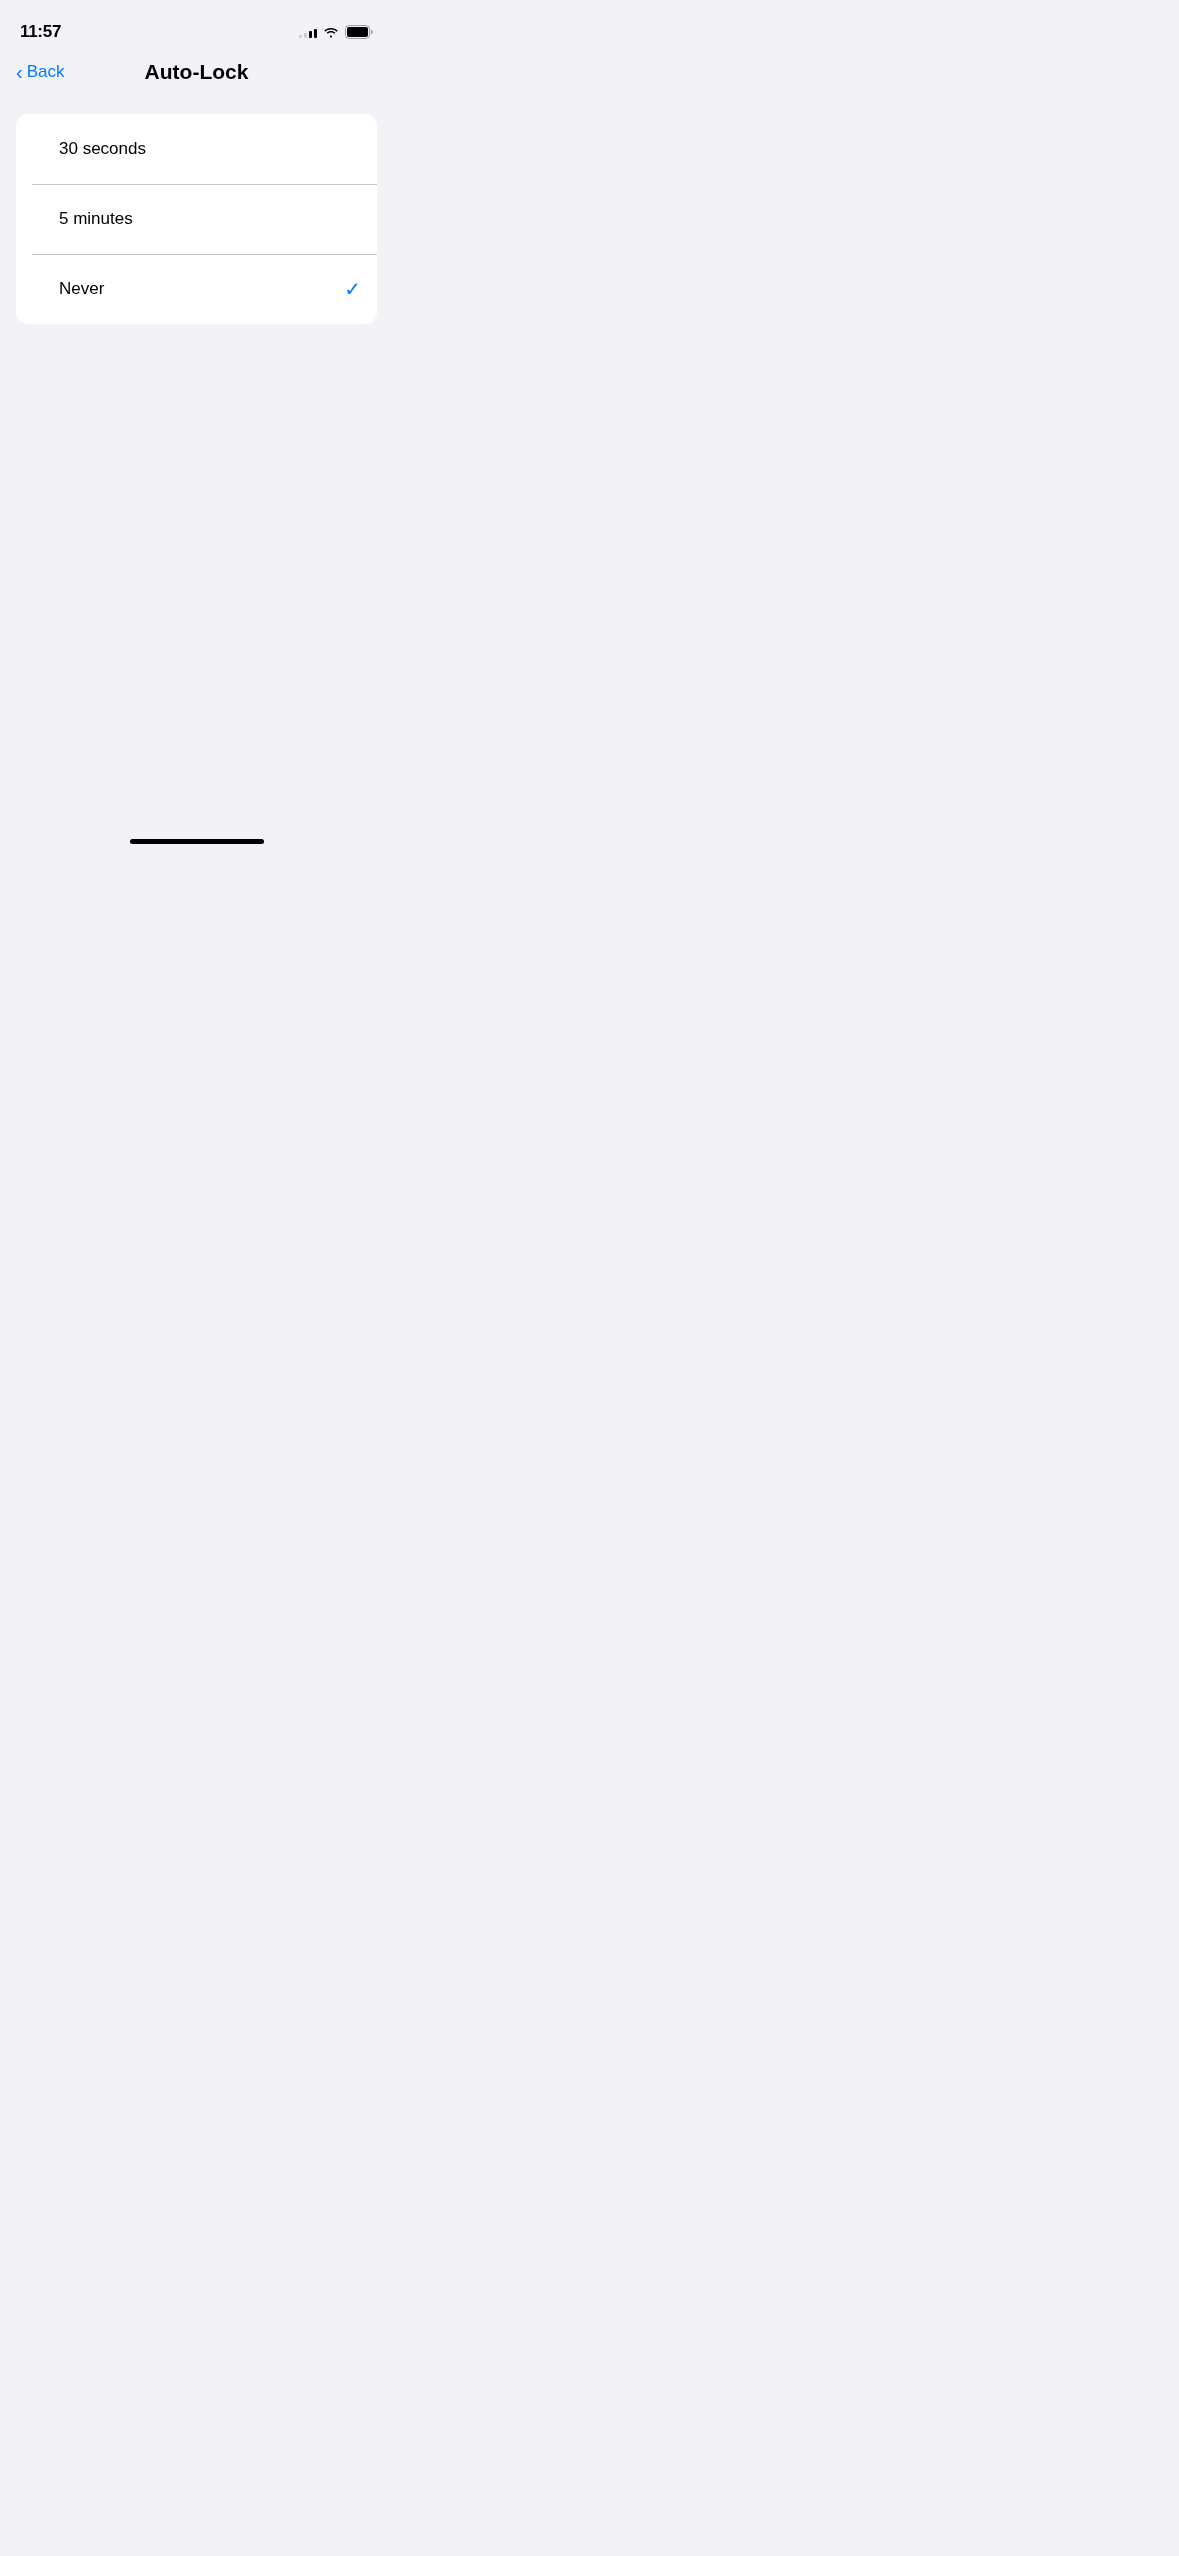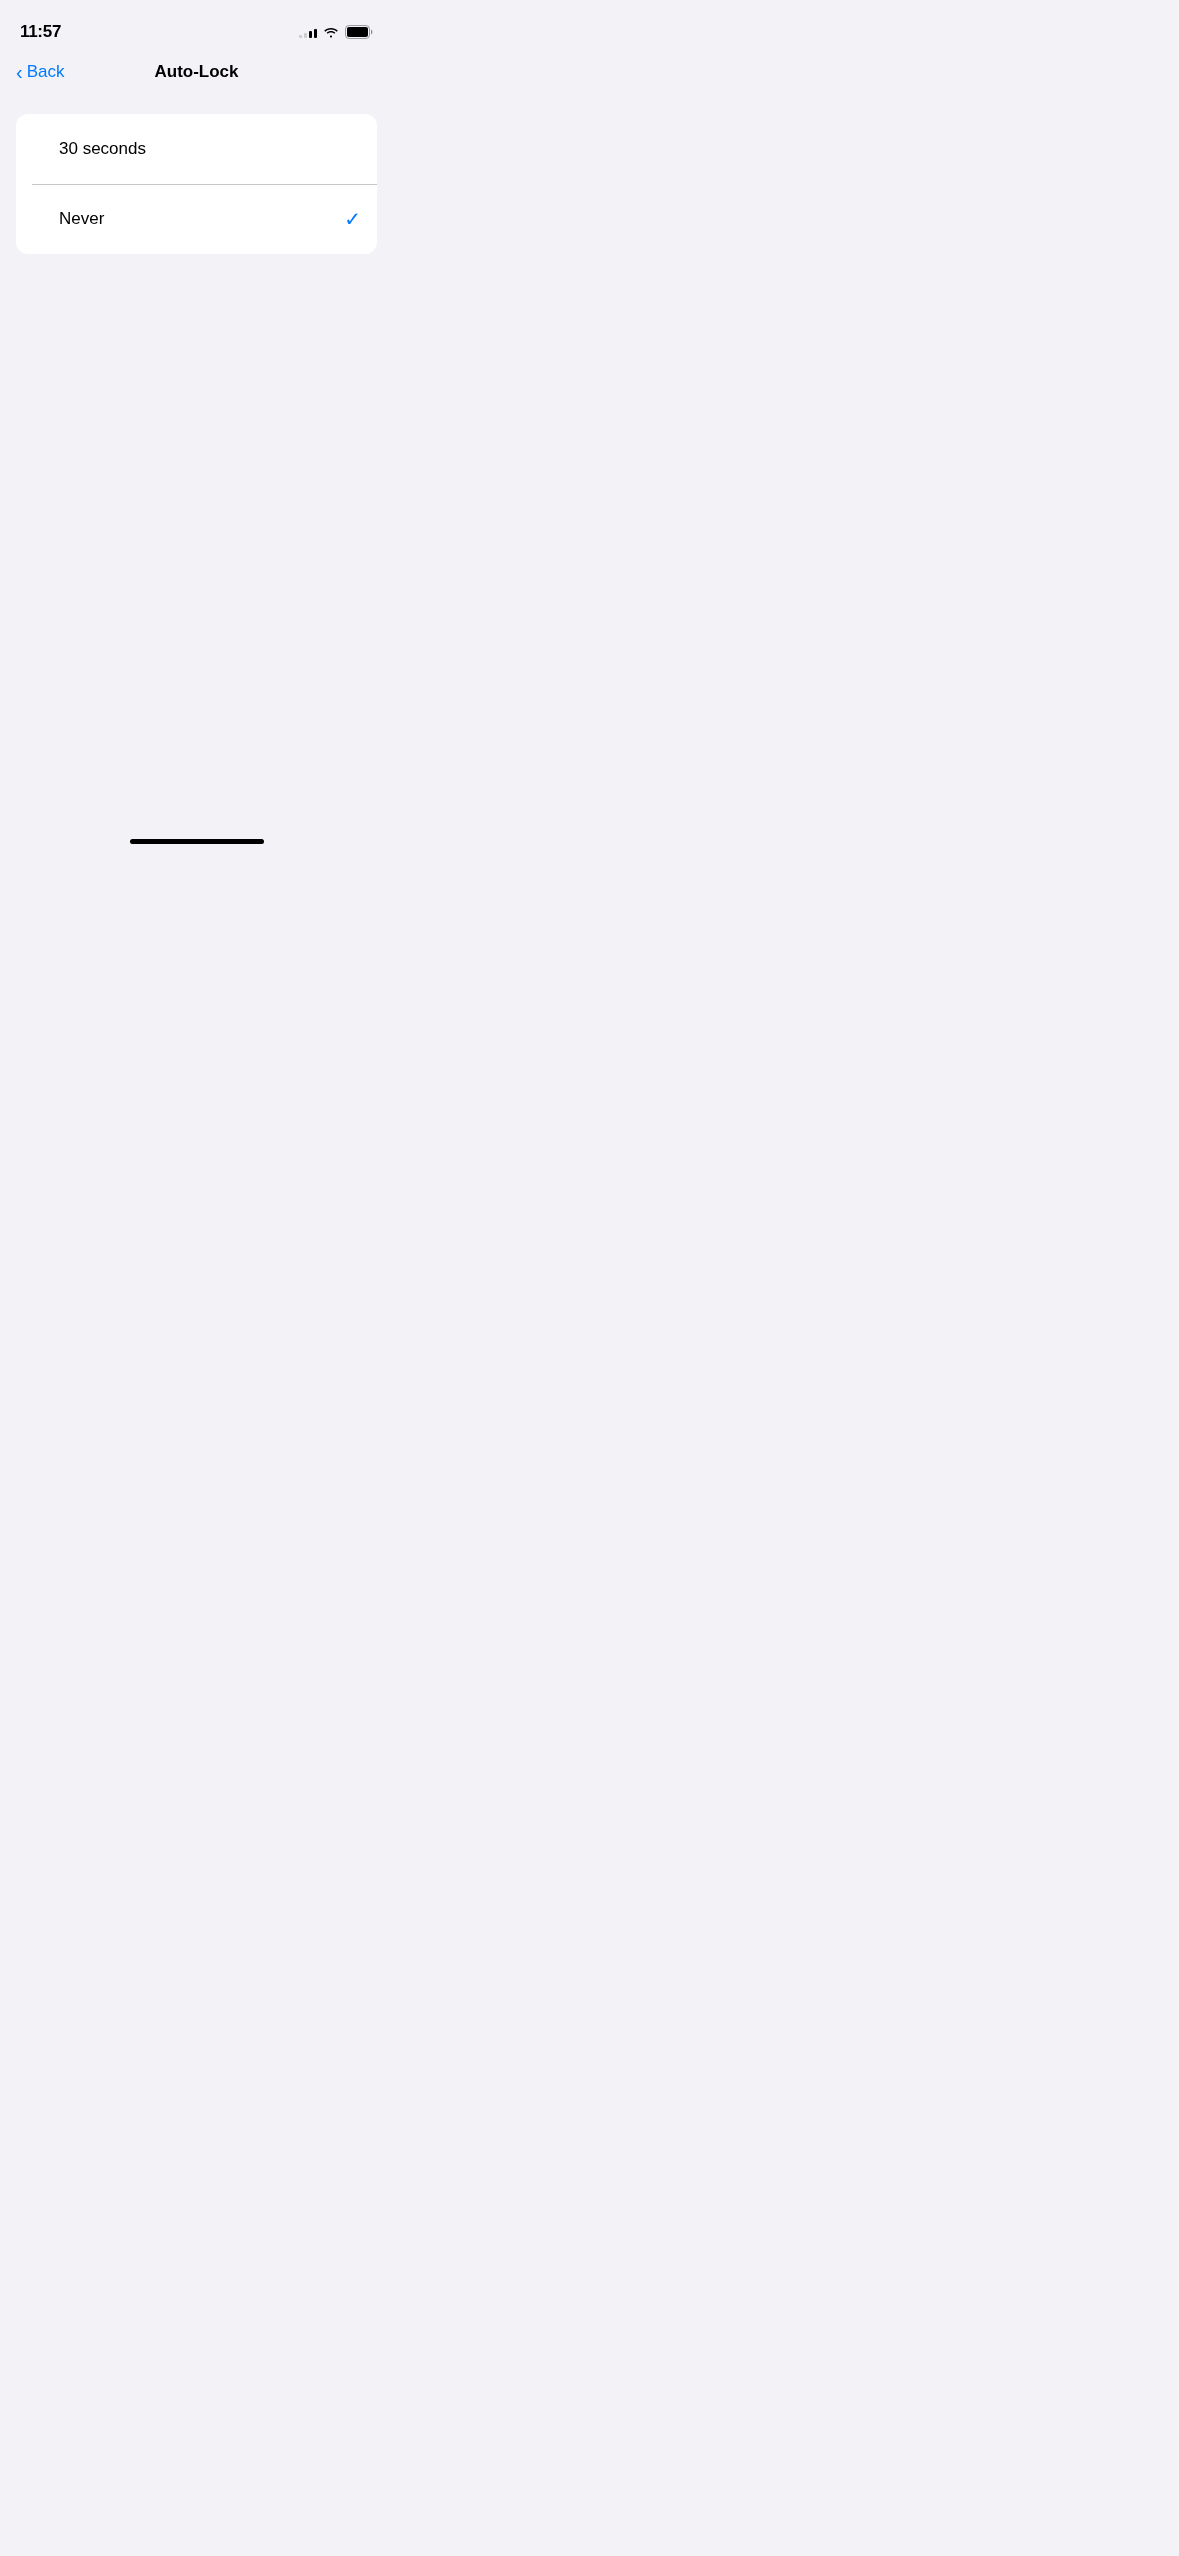--- a/index.html
+++ b/index.html
@@ -85,21 +85,21 @@
     }
 
     .back-chevron {
       font-size: 20px;
       font-weight: 300;
       line-height: 1;
       margin-top: -1px;
     }
 
     .nav-title {
-      font-size: 17px;
+      font-size: 21px;
       font-weight: 600;
       color: #000;
       text-align: center;
     }
 
     
     .content {
       padding: 20px 16px;
     }
 
@@ -193,20 +193,23 @@
   <div class="settings-group">
 
     <div class="settings-row">
       <span class="row-label">30 seconds</span>
     </div>
 
 
 
 
 
+    <div class="settings-row">
+      <span class="row-label">5 minutes</span>
+    </div>
 
     <div class="settings-row">
       <span class="row-label">Never</span>
       <span class="checkmark">✓</span>
     </div>
 
   </div>
 </div>
 
 <div class="home-indicator"></div>

